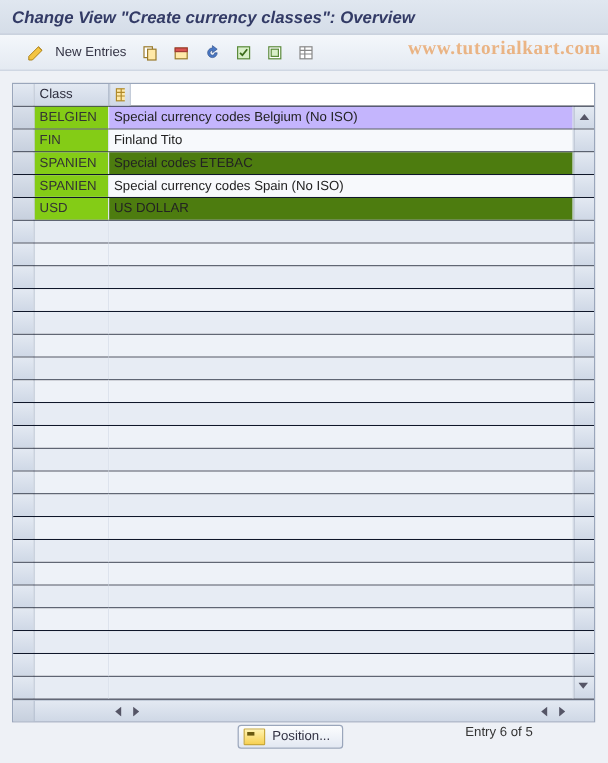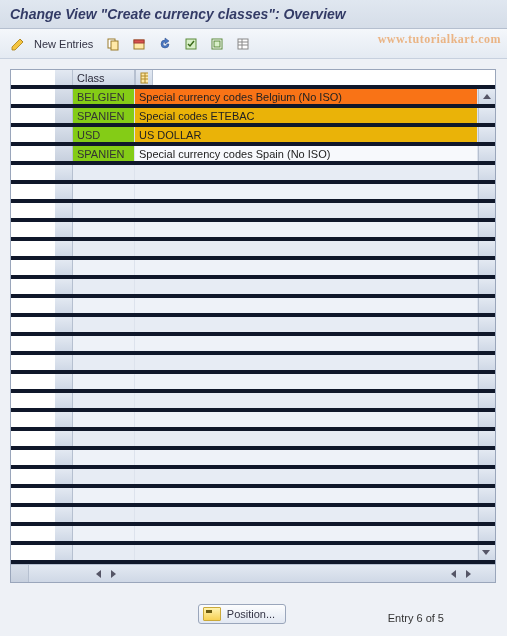--- a/index.html
+++ b/index.html
@@ -20,21 +20,21 @@
     border-bottom: 1px solid #b5bfcf;
     padding: 6px 10px;
     font-size: 14px;
     font-weight: bold;
     font-style: italic;
     color: #333b66;
   }
   .toolbar {
     background: linear-gradient(#f4f7fb, #e4eaf2);
     border-bottom: 1px solid #c7d0de;
-    padding: 4px 8px;
+    padding: 4px 20px;
     display: flex;
     align-items: center;
     gap: 6px;
     height: 30px;
   }
   .tb-btn {
     display: inline-flex;
     align-items: center;
     justify-content: center;
     width: 20px;
@@ -43,21 +43,21 @@
     cursor: pointer;
   }
   .toolbar .label {
     color: #334;
     margin-right: 4px;
   }
   .watermark {
     position: absolute;
     right: 6px;
     top: 32px;
-    font-size: 12px;
+    font-size: 16px;
     font-weight: bold;
     color: rgba(232,130,39,0.55);
     font-family: Georgia, serif;
     letter-spacing: 0.5px;
     pointer-events: none;
   }
   .content-area {
     padding: 10px 10px 0 10px;
   }
   .table-wrap {
@@ -68,22 +68,21 @@
     flex-direction: column;
   }
   .grid {
     display: flex;
     flex-direction: column;
     position: relative;
   }
   .row {
     display: flex;
     height: 19px;
-    border-bottom: 4px solid #0f172a;
-    padding-left: 44px;
+    border-bottom: 1px solid #0f172a;
   }
   .hdr .cell {
     background: linear-gradient(#e3e9f2, #cfd8e6);
     font-weight: normal;
     color: #2a2a3a;
     border-right: 1px solid #b6c0d0;
     display: flex;
     align-items: center;
     padding: 0 4px;
   }
@@ -93,25 +92,25 @@
     overflow: hidden;
     white-space: nowrap;
     font-size: 11px;
     display: flex;
     align-items: center;
   }
   .sel-col { width: 18px; background: linear-gradient(#e3e9f2,#cfd8e6); border-right:1px solid #b6c0d0; cursor:pointer; }
   .row.data .sel-col { background: linear-gradient(#d8dfea,#c7d0de); }
   .class-col { width: 62px; background: #f2f5fa; color:#333; }
   .row.data .class-col { background:#84cc16; }
-  .name-col { flex: 1; background: #eab308; }
+  .name-col { flex: 1; background: #4d7c0f; }
   .row.data.alt .name-col { background: #f7f9fc; }
   .row.empty .class-col, .row.empty .name-col { background:#eef2f8; }
   .row.empty.alt .class-col, .row.empty.alt .name-col { background:#e7ecf4; }
-  .row.selected .name-col { background: #f97316; text-align: right; }
+  .row.selected .name-col { background: #c4b5fd; text-align: right; }
   .cfg-col { width: 18px; background: linear-gradient(#e3e9f2,#cfd8e6); border-left:1px solid #b6c0d0; display:flex;align-items:center;justify-content:center; cursor:pointer;}
   .scroll-col { width: 17px; background: linear-gradient(#e3e9f2,#cfd8e6); border-left:1px solid #b6c0d0; display:flex;align-items:center;justify-content:center; }
   .scroll-btn { width:13px;height:13px;display:flex;align-items:center;justify-content:center;cursor:pointer;}
   .scroll-track { width:17px; background: linear-gradient(#e3e9f2,#cfd8e6); border-left:1px solid #b6c0d0; }
   .hscroll {
     height: 18px;
     background: linear-gradient(#e3e9f2,#cfd8e6);
     border-top: 1px solid #b6c0d0;
     display:flex;
     align-items:center;
@@ -121,21 +120,21 @@
   .hscroll .right-group { display:flex; align-items:center; padding-right:2px; gap:2px;}
   .arrow { width:12px;height:12px; display:inline-flex;align-items:center;justify-content:center;cursor:pointer;}
   svg { display:block; }
 
   .footer {
     position: absolute;
     bottom: 12px;
     left: 0;
     width: 484px;
     display: flex;
-    align-items: flex-end;
+    align-items: flex-start;
     justify-content: center;
     gap: 40px;
     font-size: 11px;
   }
   .pos-btn {
     display: inline-flex;
     align-items: center;
     gap: 6px;
     background: linear-gradient(#fcfdfe,#e2e8f2);
     border: 1px solid #9aa6bb;
@@ -228,36 +227,42 @@
         <div class="row data selected">
           <div class="cell sel-col"></div>
           <div class="cell class-col">BELGIEN</div>
           <div class="cell name-col">Special currency codes Belgium (No ISO)</div>
           <div class="scroll-col">
             <svg width="8" height="8">
               <path d="M0 6 L4 1 L8 6 Z" fill="#556"></path>
             </svg>
           </div>
         </div>
+        <div class="row data alt">
+          <div class="cell sel-col"></div>
+          <div class="cell class-col">FIN</div>
+          <div class="cell name-col">Finland Tito</div>
+          <div class="scroll-col"></div>
+        </div>
         <div class="row data">
           <div class="cell sel-col"></div>
           <div class="cell class-col">SPANIEN</div>
           <div class="cell name-col">Special codes ETEBAC</div>
           <div class="scroll-col"></div>
         </div>
+        <div class="row data alt">
+          <div class="cell sel-col"></div>
+          <div class="cell class-col">SPANIEN</div>
+          <div class="cell name-col">Special currency codes Spain (No ISO)</div>
+          <div class="scroll-col"></div>
+        </div>
         <div class="row data">
           <div class="cell sel-col"></div>
           <div class="cell class-col">USD</div>
           <div class="cell name-col">US DOLLAR</div>
-          <div class="scroll-col"></div>
-        </div>
-        <div class="row data alt">
-          <div class="cell sel-col"></div>
-          <div class="cell class-col">SPANIEN</div>
-          <div class="cell name-col">Special currency codes Spain (No ISO)</div>
           <div class="scroll-col"></div>
         </div>
         <div class="row empty alt">
           <div class="cell sel-col"></div>
           <div class="cell class-col"></div>
           <div class="cell name-col"></div>
           <div class="scroll-track"></div>
         </div>
         <div class="row empty">
           <div class="cell sel-col"></div>

